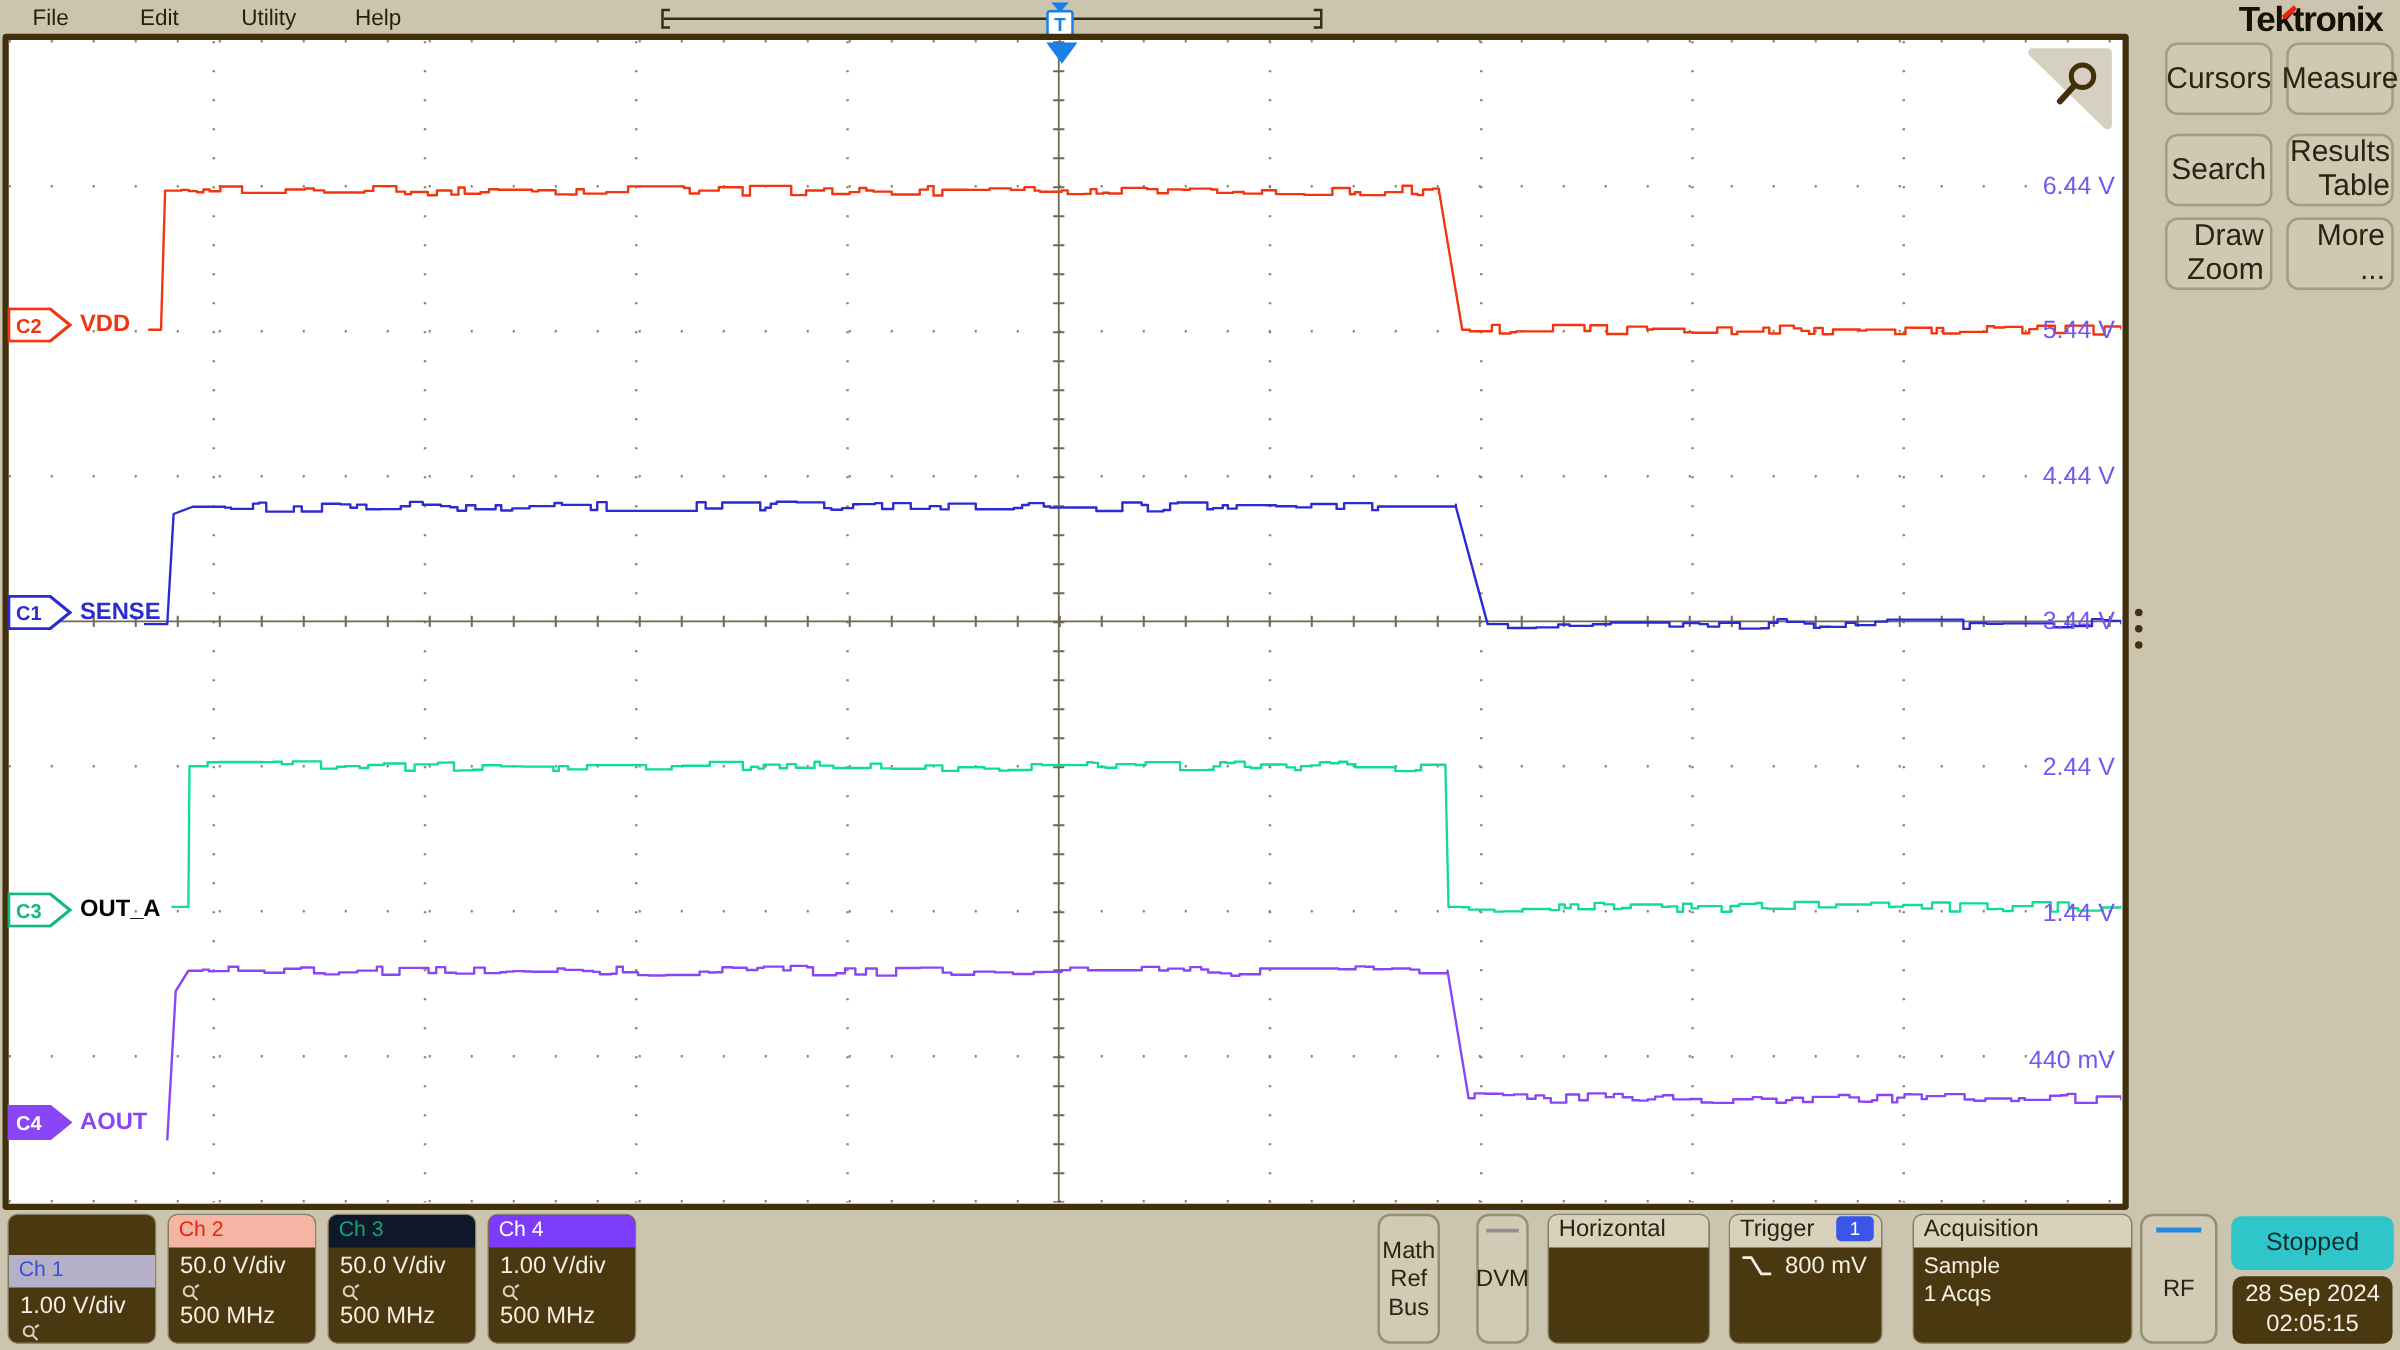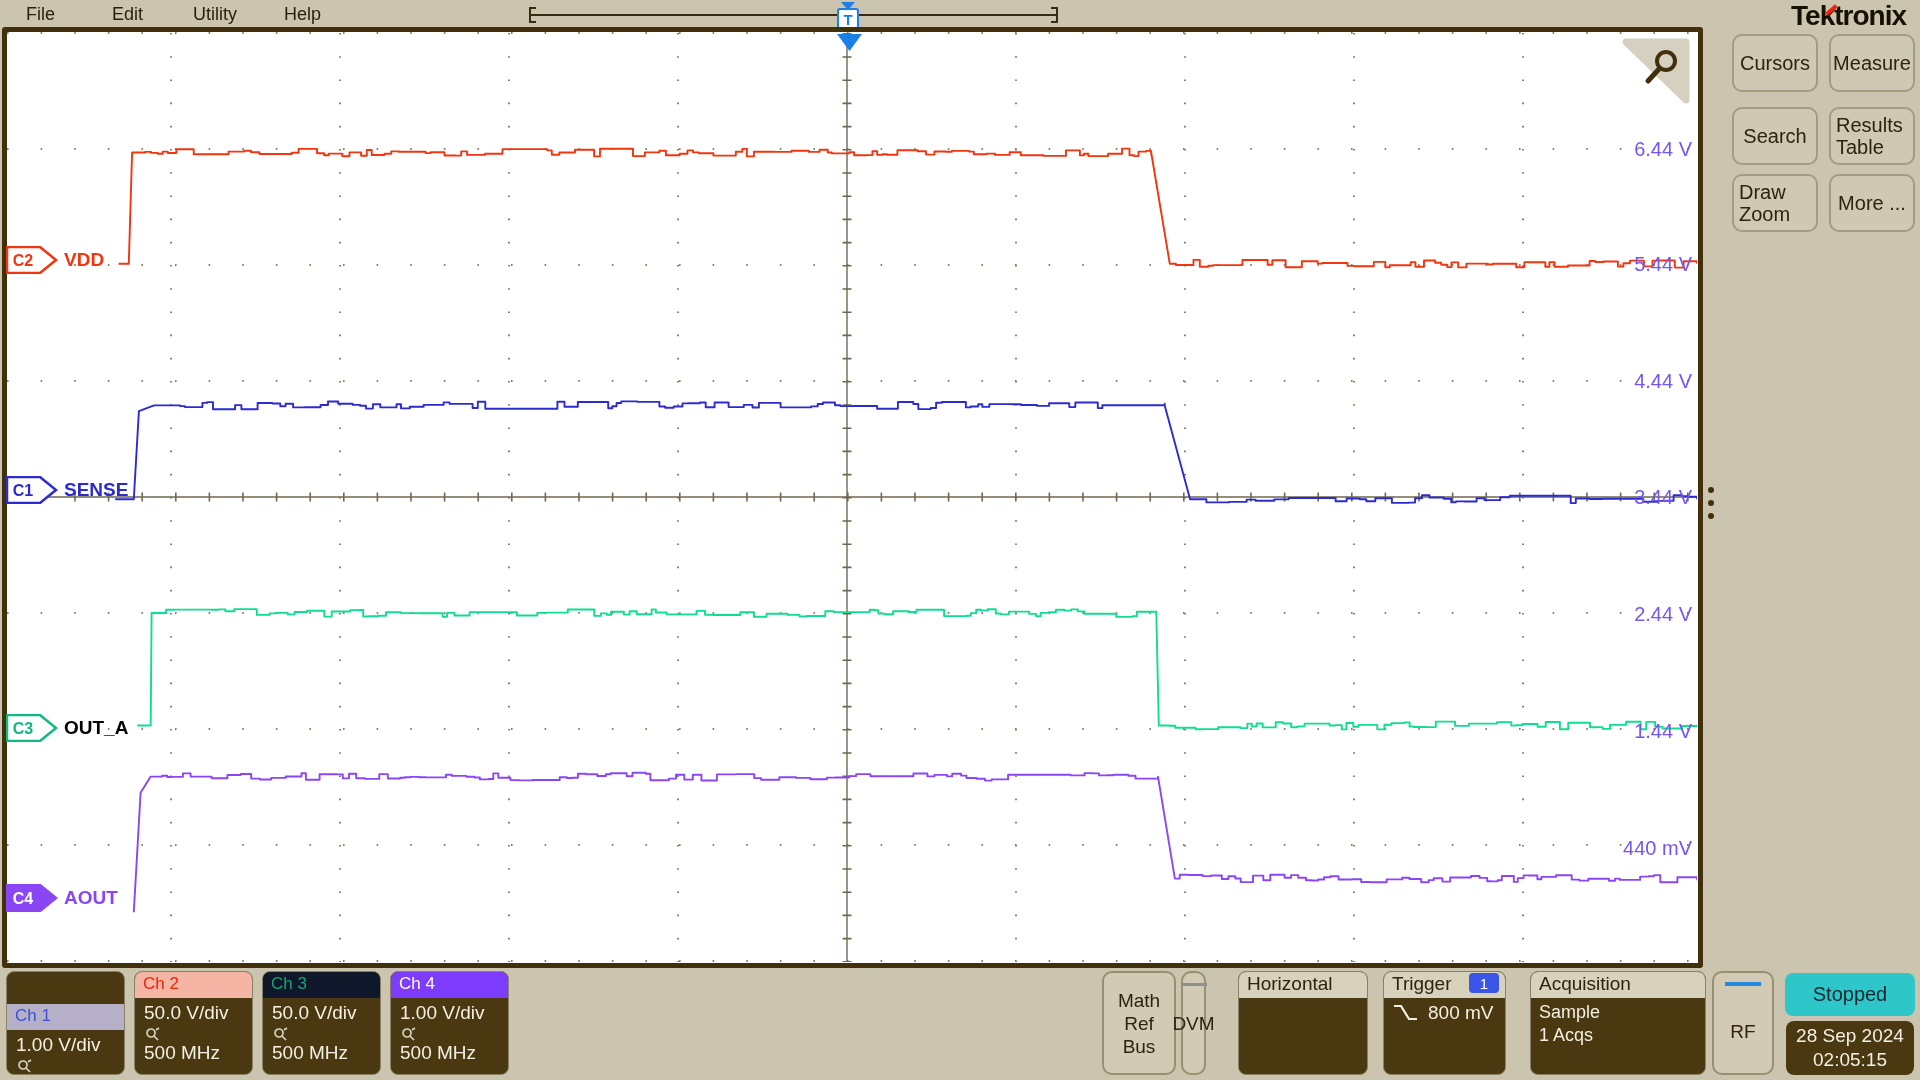--- a/index.html
+++ b/index.html
@@ -22,22 +22,22 @@
   .wave-badge { position:absolute; display:flex; align-items:center; }
   .wave-label { font-size:19px; font-weight:bold; margin-left:6px;text-align:center; }
 
   .volt-label { position:absolute; width:120px; text-align:right; font-size:20px; color:#7656f0; line-height:26px; }
 
   .dots-handle { position:absolute; left:1708px; top:487px; }
   .dots-handle div { width:6px; height:6px; border-radius:50%; background:#42300c; margin-bottom:7px; }
 
   
   .side-btn { position:absolute; width:86px; height:58px; background:#cfc8b3; border:2px solid #a49c80;
-      border-radius:10px; display:flex; align-items:center; justify-content:center; text-align:left;
-      font-size:20px; line-height:1.12; color:#2e2310; padding:2px 5px; }
+      border-radius:10px; display:flex; align-items:center; justify-content:center; text-align:right;
+      font-size:24px; line-height:1.12; color:#2e2310; padding:2px 5px; }
 
   
   .chproxy { position:absolute; top:971px; width:119px; height:104px; border-radius:8px; overflow:hidden;
       background:#4a3910; border:1px solid #8a8268; }
   .chproxy-head { height:26px; padding:2px 0 0 8px; }
   .chproxy-name { font-size:17px; }
   .chproxy-body { padding:4px 0 0 9px; color:#f3efe3; }
   .chproxy-scale { font-size:19px; }
   .chproxy-bw { font-size:19px; }
   .probe-row { height:18px; padding-top:2px; }
@@ -216,26 +216,26 @@
     <div class="probe-row">
       <svg width="18" height="15">
           <circle cx="7" cy="7" r="4" fill="none" stroke="#d8d2c2" stroke-width="1.7"></circle>
           <path d="M10,10 l4,4 M12,4 l3,-2" stroke="#d8d2c2" stroke-width="1.7" fill="none"></path>
         </svg>
     </div>
     <div class="chproxy-bw">500 MHz</div>
   </div>
 </div>
 
-<div class="flat-btn" style="left:1102px; width:74px;">
+<div class="flat-btn" style="left:1102px; width:50px;">
   <div>Math</div>
   <div>Ref</div>
   <div>Bus</div>
 </div>
-<div class="flat-btn" style="left:1181px; width:25px; justify-content:flex-start;">
+<div class="flat-btn" style="left:1181px; width:42px; justify-content:flex-start;">
   <div style="width:26px; height:3px; background:#8f8f8f; margin-top:10px;"></div>
   <div style="margin-top:26px;">DVM</div>
 </div>
 
 <div class="panel" style="left:1238px; width:130px;">
   <div class="panel-head">
       <span>Horizontal</span>
     </div>
 </div>
 

